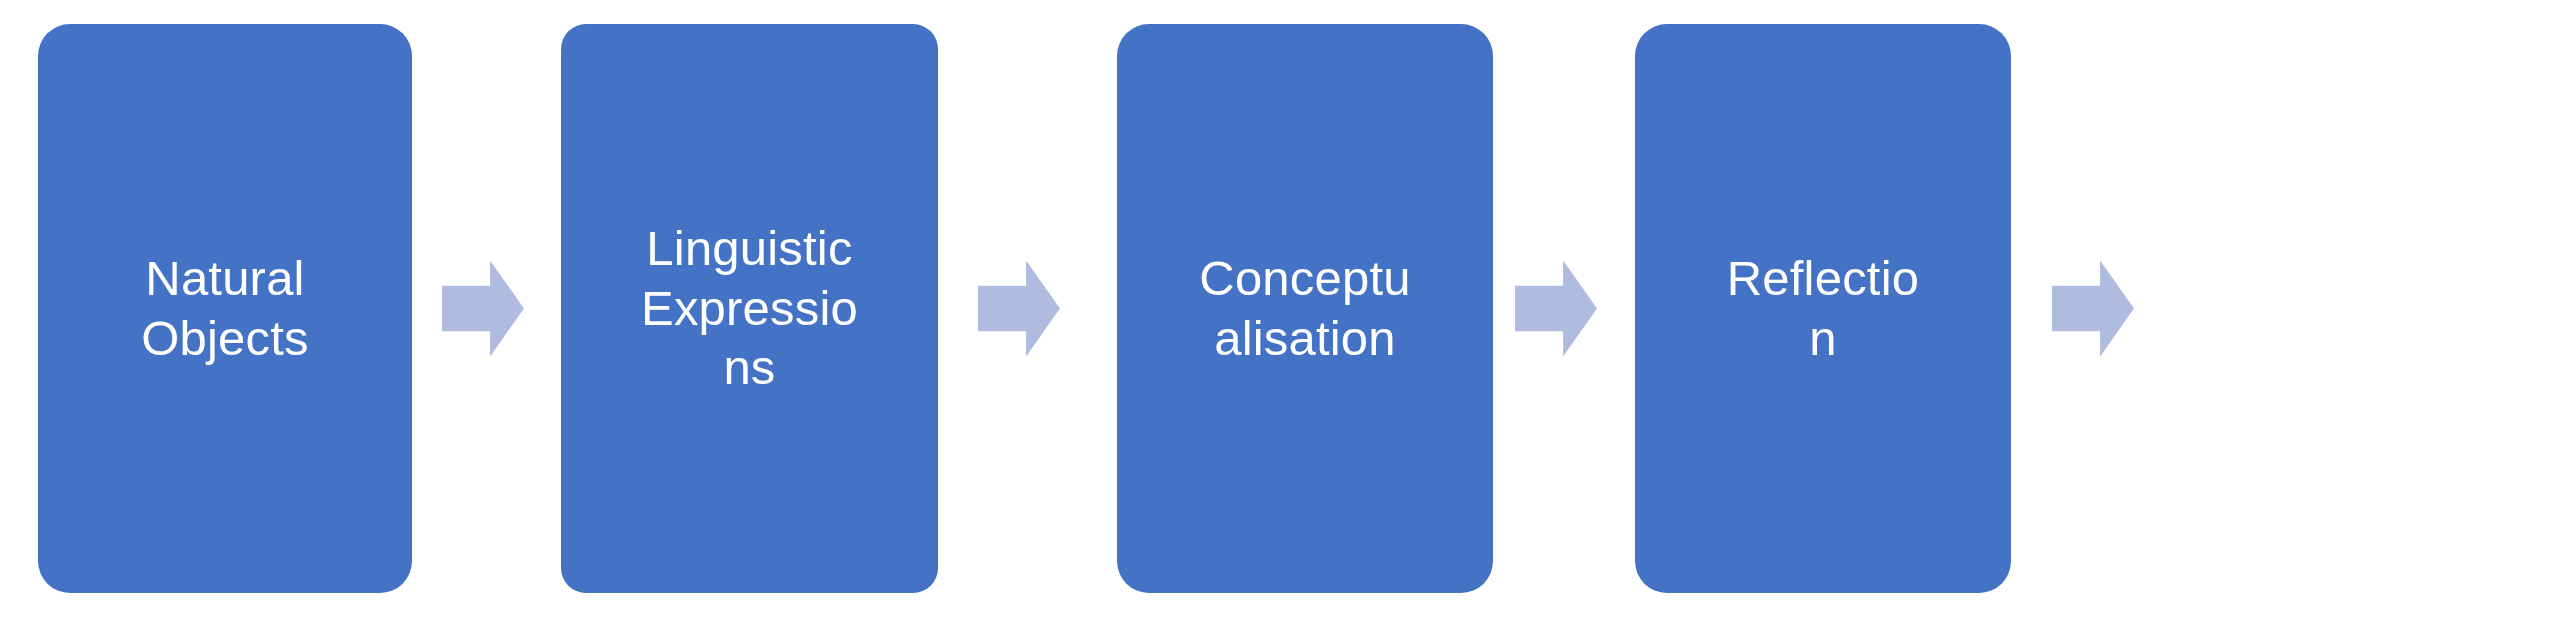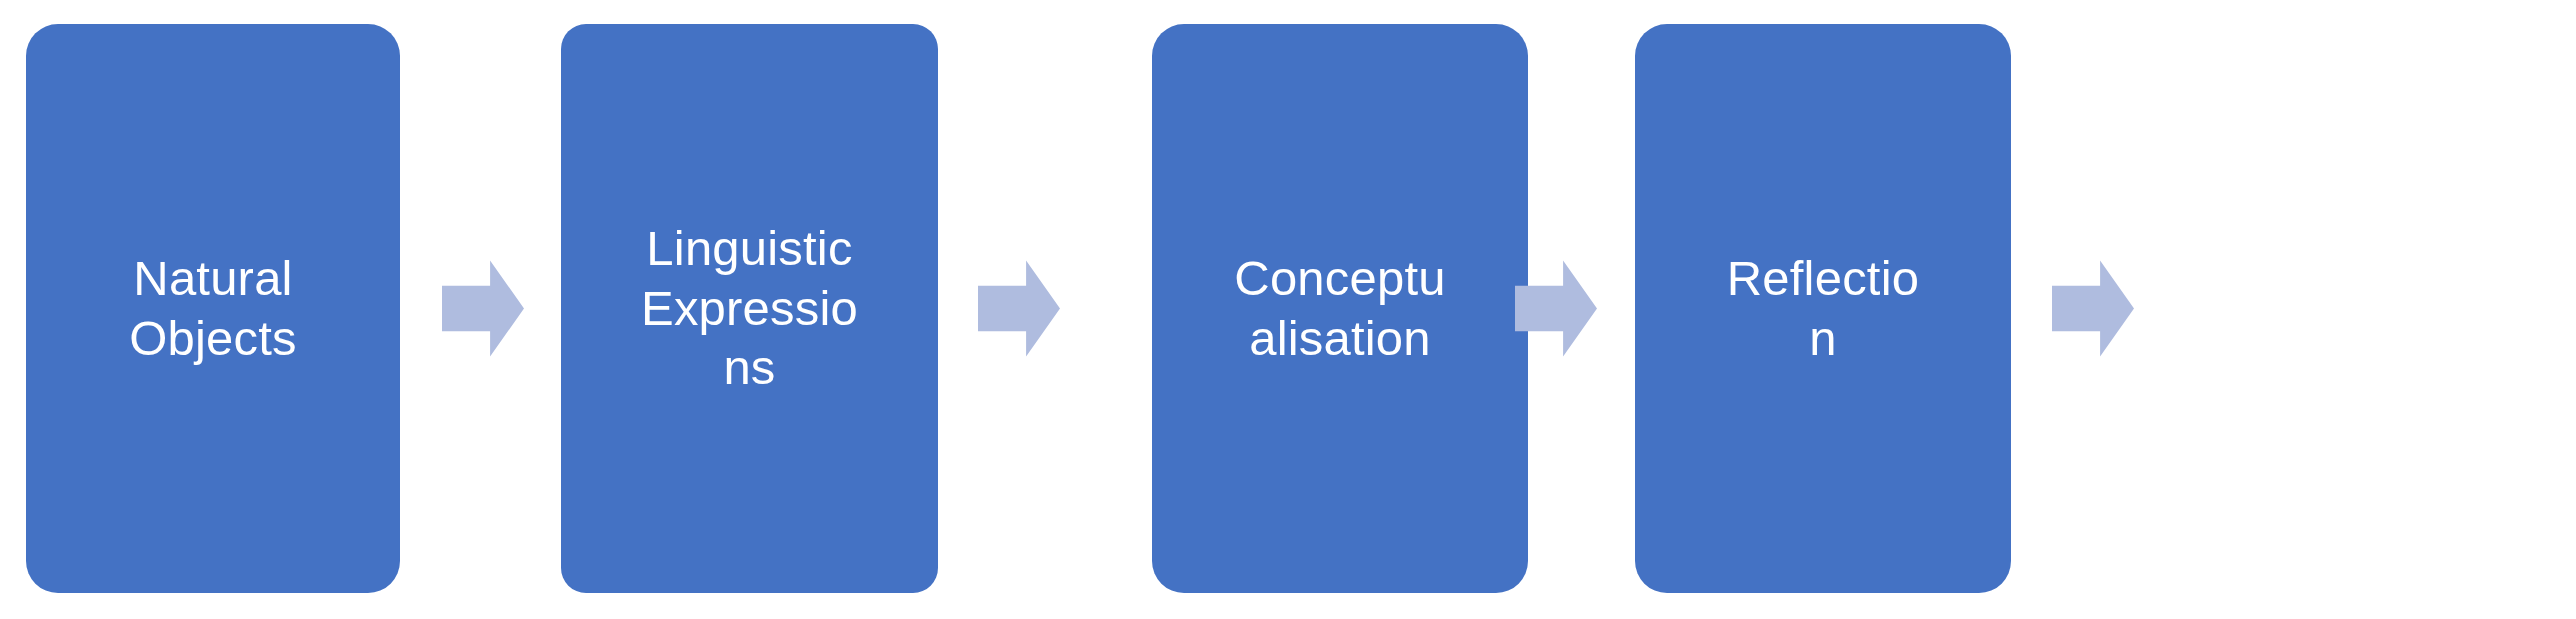--- a/index.html
+++ b/index.html
@@ -41,23 +41,23 @@
     font-size: 49px;
     line-height: 1.22;
     text-align: center;
     letter-spacing: 0.2px;
     white-space: pre-line;
     padding: 0 3.2px;
     box-sizing: border-box;
   }
 
   
-  #node-0 { left: 26px;   width: 374px; }
+  #node-0 { left: 38px;   width: 374px; }
   #node-1 { left: 561px;  width: 377px; border-radius: 25px; }
-  #node-2 { left: 1152px; width: 376px; }
+  #node-2 { left: 1117px; width: 376px; }
   #node-3 { left: 1635px; width: 376px; }
   #node-4 { left: 2171px; width: 378px; }
 
   
   .connector {
     position: absolute;
     top: 260px;
     width: 82px;
     height: 97px;
   }

